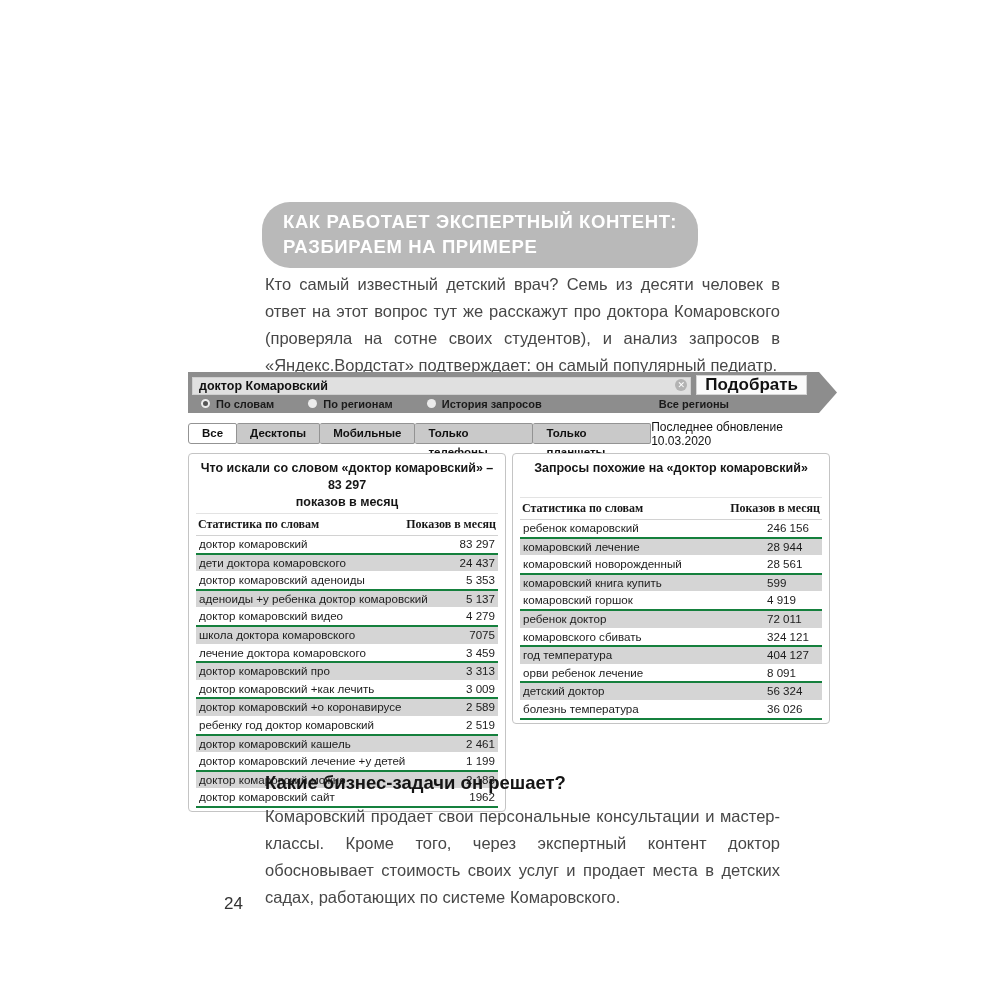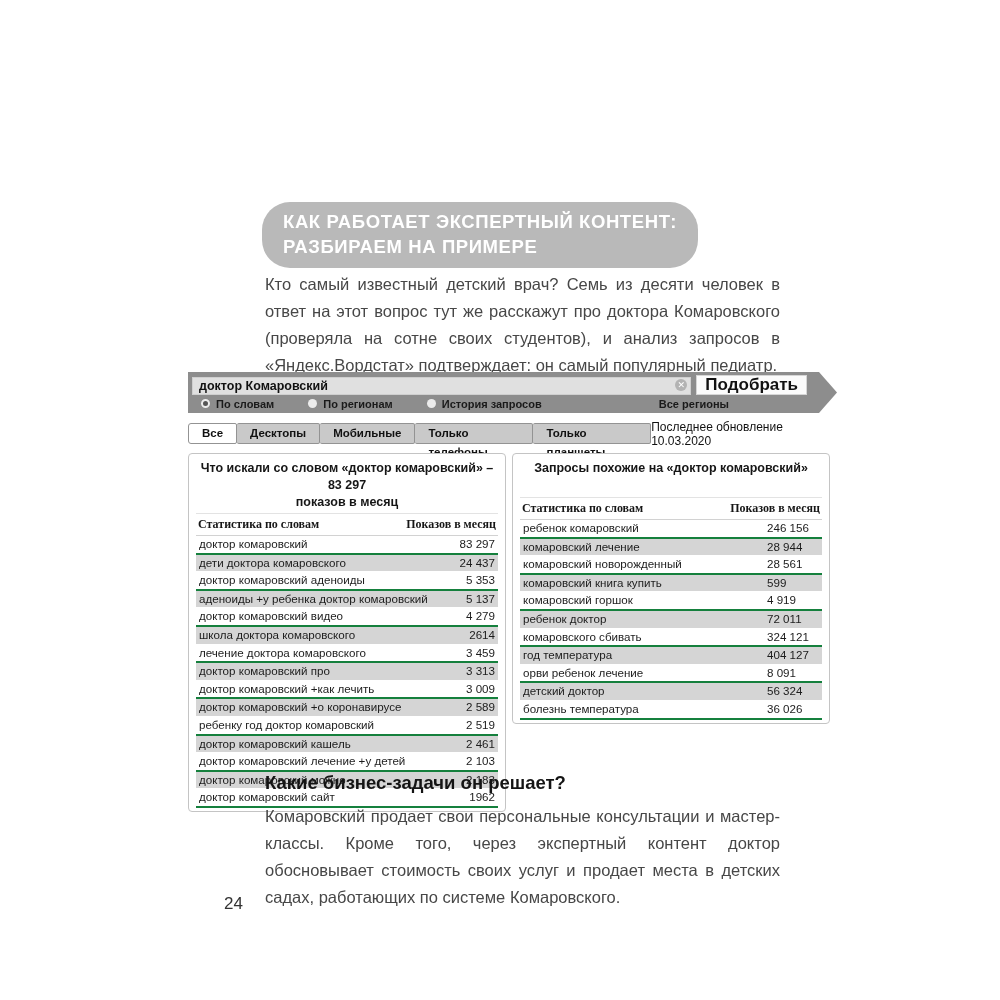--- a/index.html
+++ b/index.html
@@ -163,21 +163,21 @@
           <div class="trow shaded">
             <span class="q">аденоиды +у ребенка доктор комаровский</span>
             <span class="v">5 137</span>
           </div>
           <div class="trow">
             <span class="q">доктор комаровский видео</span>
             <span class="v">4 279</span>
           </div>
           <div class="trow shaded">
             <span class="q">школа доктора комаровского</span>
-            <span class="v">2614</span>
+            <span class="v">7075</span>
           </div>
           <div class="trow">
             <span class="q">лечение доктора комаровского</span>
             <span class="v">3 459</span>
           </div>
           <div class="trow shaded">
             <span class="q">доктор комаровский про</span>
             <span class="v">3 313</span>
           </div>
           <div class="trow">
@@ -191,21 +191,21 @@
           <div class="trow">
             <span class="q">ребенку год доктор комаровский</span>
             <span class="v">2 519</span>
           </div>
           <div class="trow shaded">
             <span class="q">доктор комаровский кашель</span>
             <span class="v">2 461</span>
           </div>
           <div class="trow">
             <span class="q">доктор комаровский лечение +у детей</span>
-            <span class="v">2 103</span>
+            <span class="v">1 199</span>
           </div>
           <div class="trow shaded">
             <span class="q">доктор комаровский можно</span>
             <span class="v">2 183</span>
           </div>
           <div class="trow">
             <span class="q">доктор комаровский сайт</span>
             <span class="v">1962</span>
           </div>
         </div>

